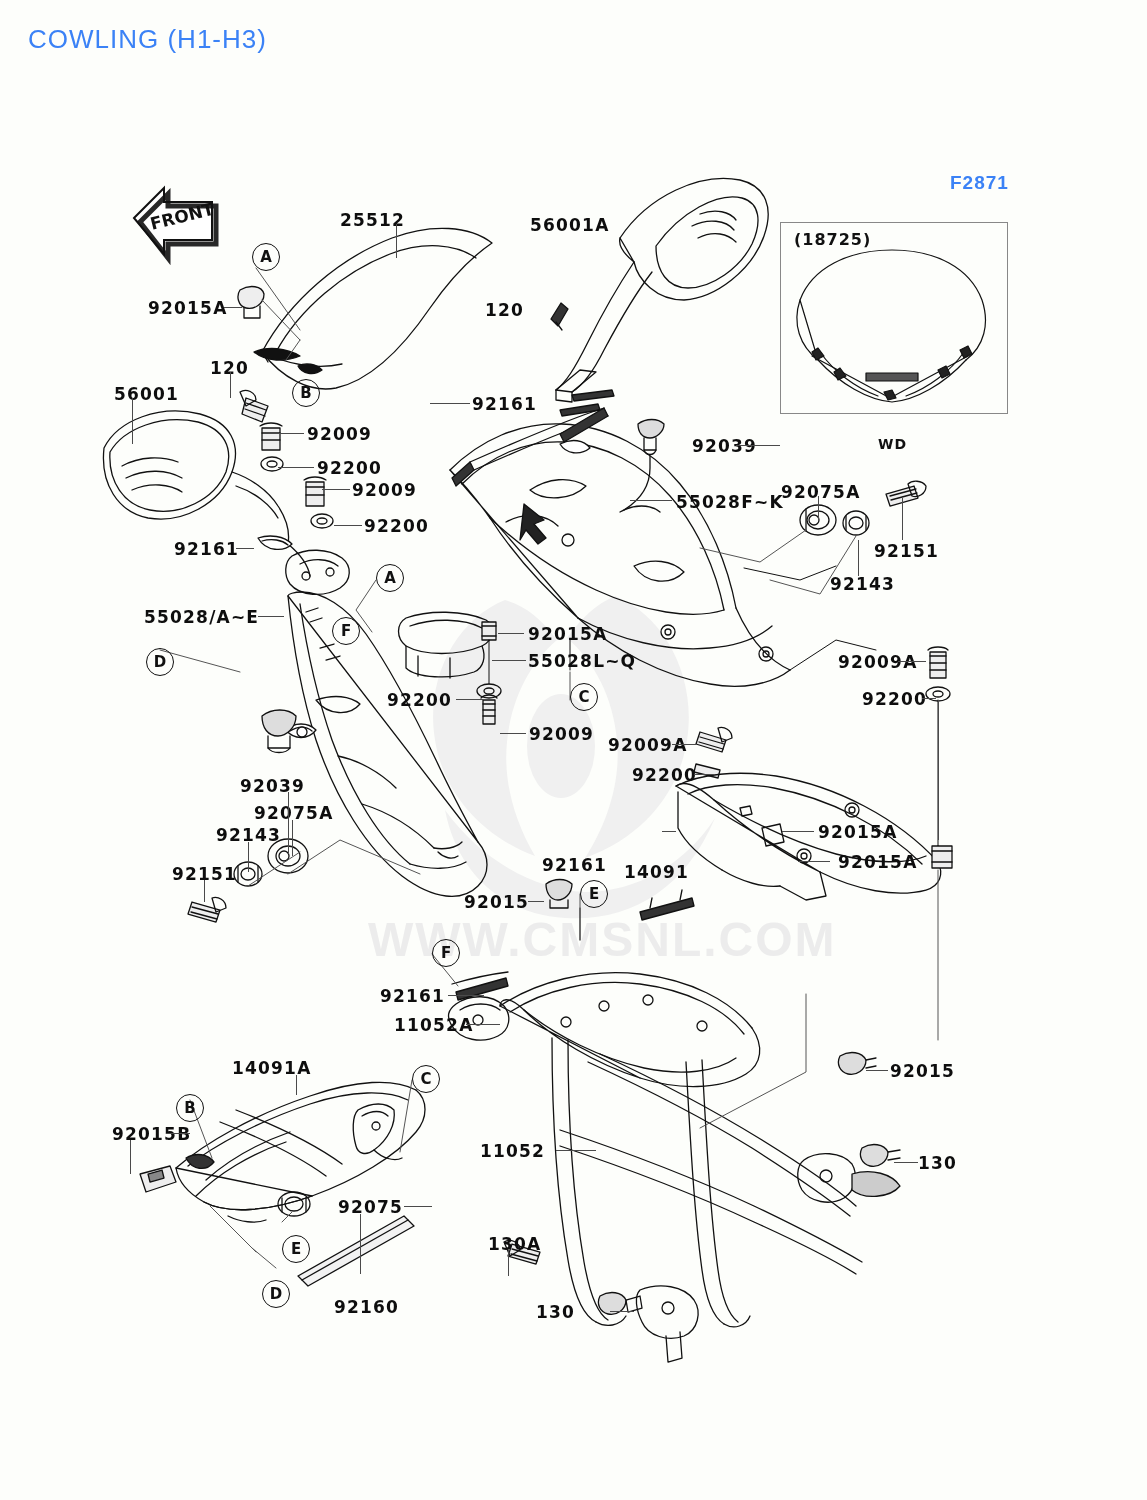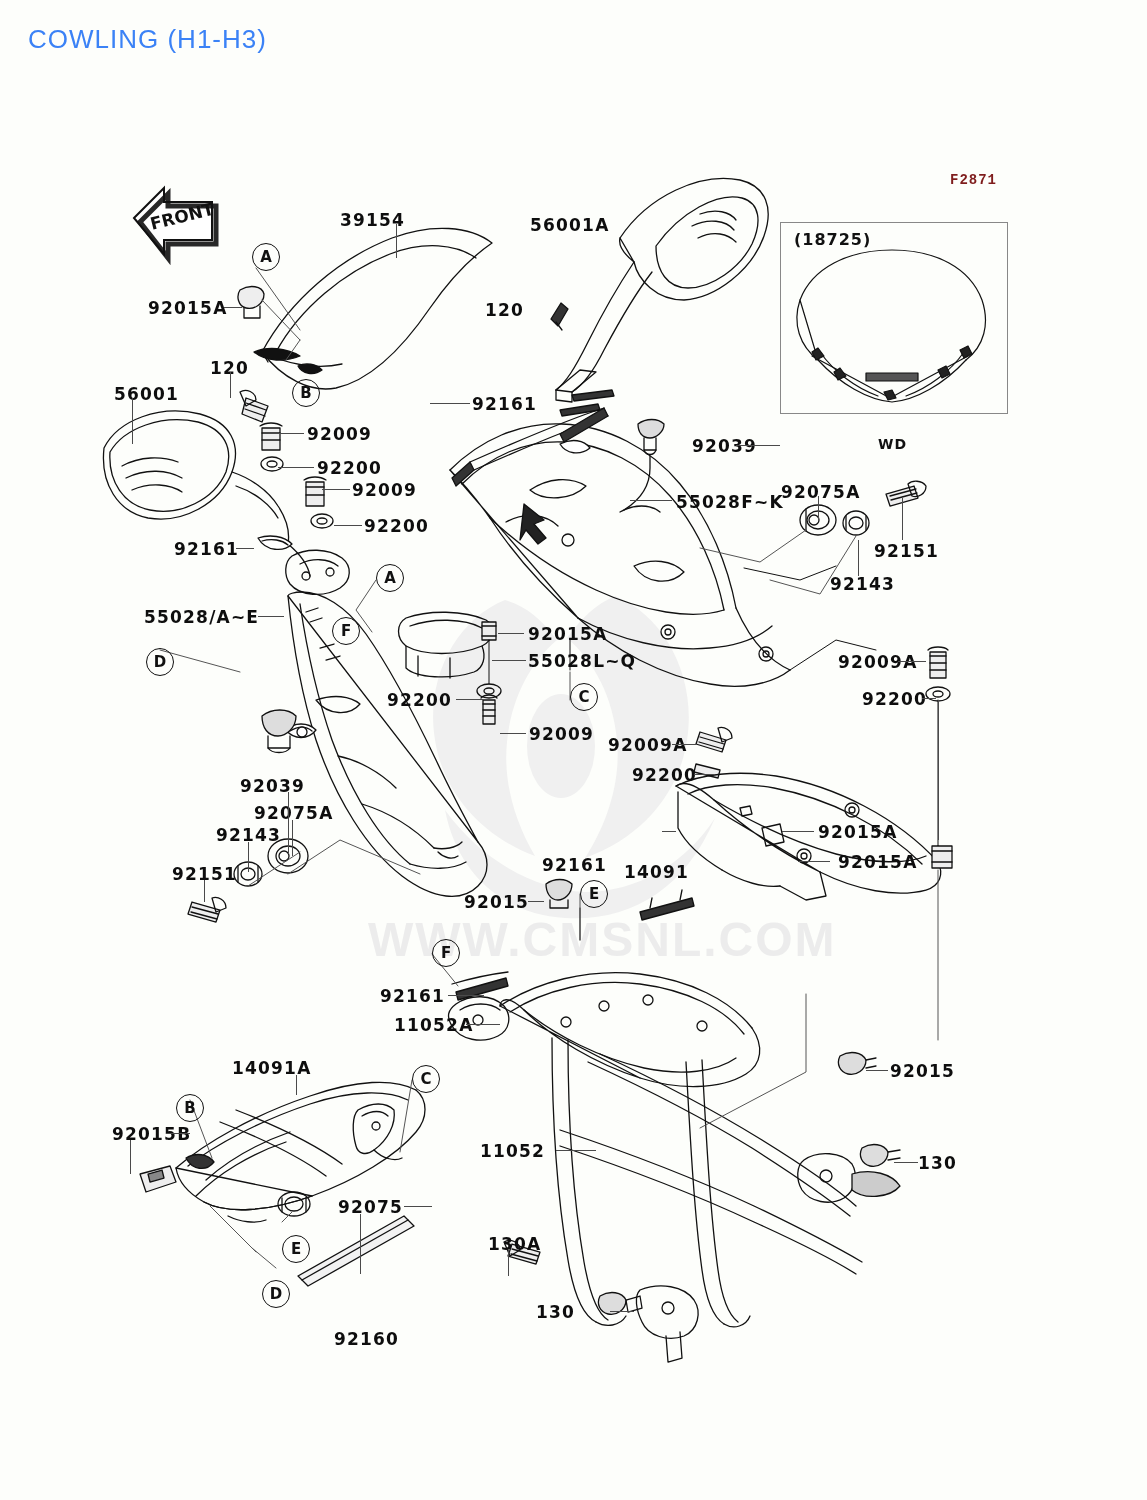--- a/index.html
+++ b/index.html
@@ -22,25 +22,25 @@
     left: 28px;
     top: 24px;
     font-family: "Liberation Sans", sans-serif;
     font-size: 26px;
     letter-spacing: 1px;
     color: #3b82f6;
     font-weight: 400;
   }
   .diagram-code {
     position: absolute;
-    font-family: Liberation Mono, monospace;
+    font-family: Liberation Sans, sans-serif;
     font-weight: bold;
-    font-size: 14px;
+    font-size: 19px;
     letter-spacing: 1px;
-    color: #7f1d1d;
+    color: #3b82f6;
   }
   
   .lbl {
     position: absolute;
     font-family: "DejaVu Sans", sans-serif;
     font-weight: bold;
     font-size: 17px;
     letter-spacing: 1.2px;
     color: #0e0e0e;
     white-space: nowrap;
@@ -533,21 +533,21 @@
       <div class="mark" style="left: 570px; top: 683px;">C</div>
       <div class="mark" style="left: 580px; top: 880px;">E</div>
       <div class="mark" style="left: 432px; top: 939px;">F</div>
       <div class="mark" style="left: 176px; top: 1094px;">B</div>
       <div class="mark" style="left: 412px; top: 1065px;">C</div>
       <div class="mark" style="left: 282px; top: 1235px;">E</div>
       <div class="mark" style="left: 262px; top: 1280px;">D</div>
     </div>
 
   <div id="callouts-layer">
-      <div class="lbl" style="left: 340px; top: 212px;">39154</div>
+      <div class="lbl" style="left: 340px; top: 212px;">25512</div>
       <div class="lbl" style="left: 530px; top: 217px;">56001A</div>
       <div class="lbl" style="left: 148px; top: 300px;">92015A</div>
       <div class="lbl" style="left: 485px; top: 302px;">120</div>
       <div class="lbl" style="left: 210px; top: 360px;">120</div>
       <div class="lbl" style="left: 114px; top: 386px;">56001</div>
       <div class="lbl" style="left: 472px; top: 396px;">92161</div>
       <div class="lbl" style="left: 307px; top: 426px;">92009</div>
       <div class="lbl" style="left: 692px; top: 438px;">92039</div>
       <div class="lbl" style="left: 317px; top: 460px;">92200</div>
       <div class="lbl" style="left: 352px; top: 482px;">92009</div>
@@ -577,21 +577,21 @@
       <div class="lbl" style="left: 464px; top: 894px;">92015</div>
       <div class="lbl" style="left: 380px; top: 988px;">92161</div>
       <div class="lbl" style="left: 394px; top: 1017px;">11052A</div>
       <div class="lbl" style="left: 890px; top: 1063px;">92015</div>
       <div class="lbl" style="left: 232px; top: 1060px;">14091A</div>
       <div class="lbl" style="left: 112px; top: 1126px;">92015B</div>
       <div class="lbl" style="left: 480px; top: 1143px;">11052</div>
       <div class="lbl" style="left: 918px; top: 1155px;">130</div>
       <div class="lbl" style="left: 338px; top: 1199px;">92075</div>
       <div class="lbl" style="left: 488px; top: 1236px;">130A</div>
-      <div class="lbl" style="left: 334px; top: 1299px; margin-top: 32px;">92160</div>
+      <div class="lbl" style="left: 334px; top: 1299px;">92160</div>
       <div class="lbl" style="left: 536px; top: 1304px;">130</div>
     </div>
 
 
 <div class="ldr" style="left: 224px; top: 307px; width: 18px;"></div>
     <div class="ldr" style="left: 430px; top: 403px; width: 40px;"></div>
     <div class="ldr" style="left: 268px; top: 433px; width: 36px;"></div>
     <div class="ldr" style="left: 278px; top: 467px; width: 36px;"></div>
     <div class="ldr" style="left: 322px; top: 489px; width: 28px;"></div>
     <div class="ldr" style="left: 334px; top: 525px; width: 28px;"></div>

